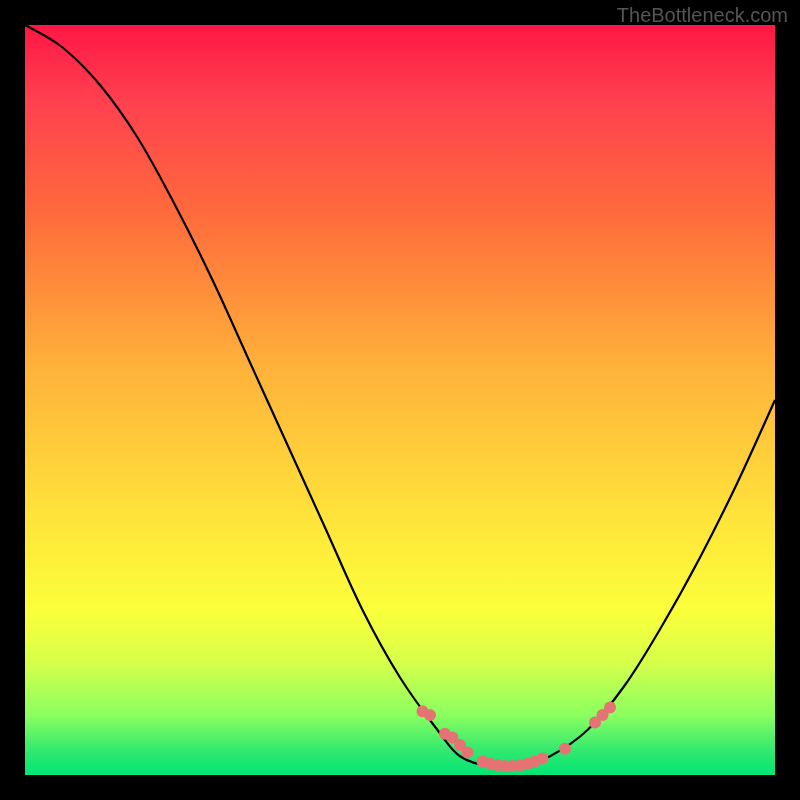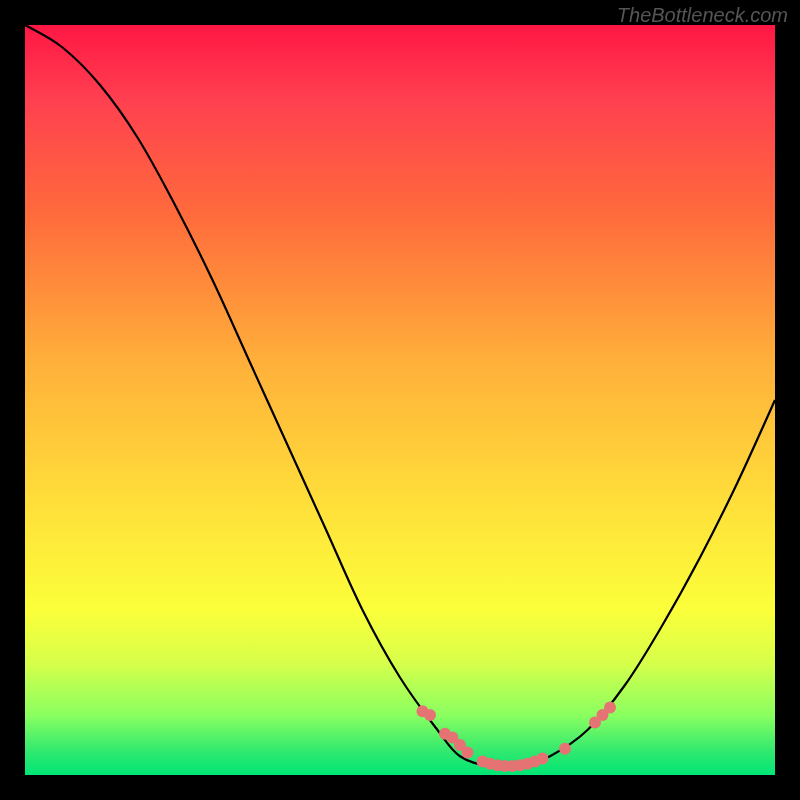--- a/index.html
+++ b/index.html
@@ -18,21 +18,20 @@
     background: #000;
   }
   .watermark {
     position: absolute;
     top: 4px;
     right: 12px;
     color: #555;
     font-size: 20px;
     font-weight: 500;
     z-index: 10;
-    font-style: italic;
   }
   .plot-area {
     position: absolute;
     left: 25px;
     top: 25px;
     width: 750px;
     height: 750px;
     background: linear-gradient(to bottom,
       #ff1744 0%,
       #ff4050 10%,

